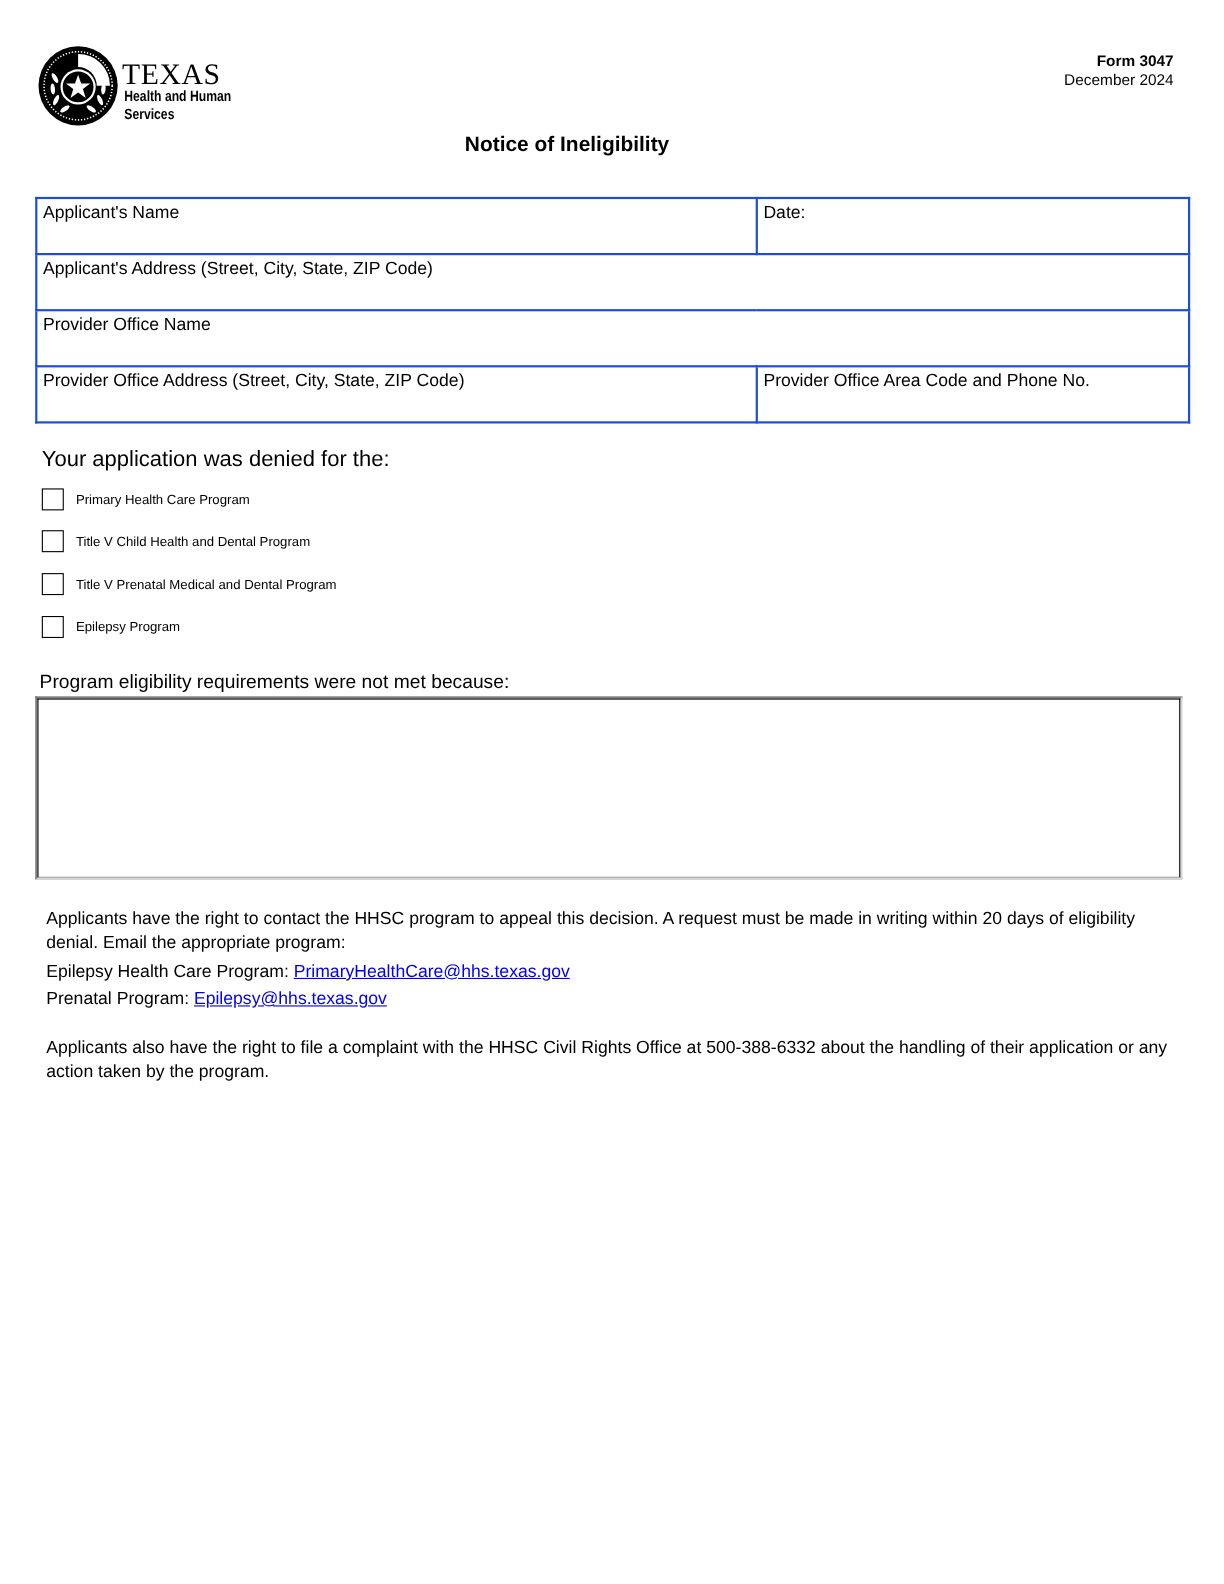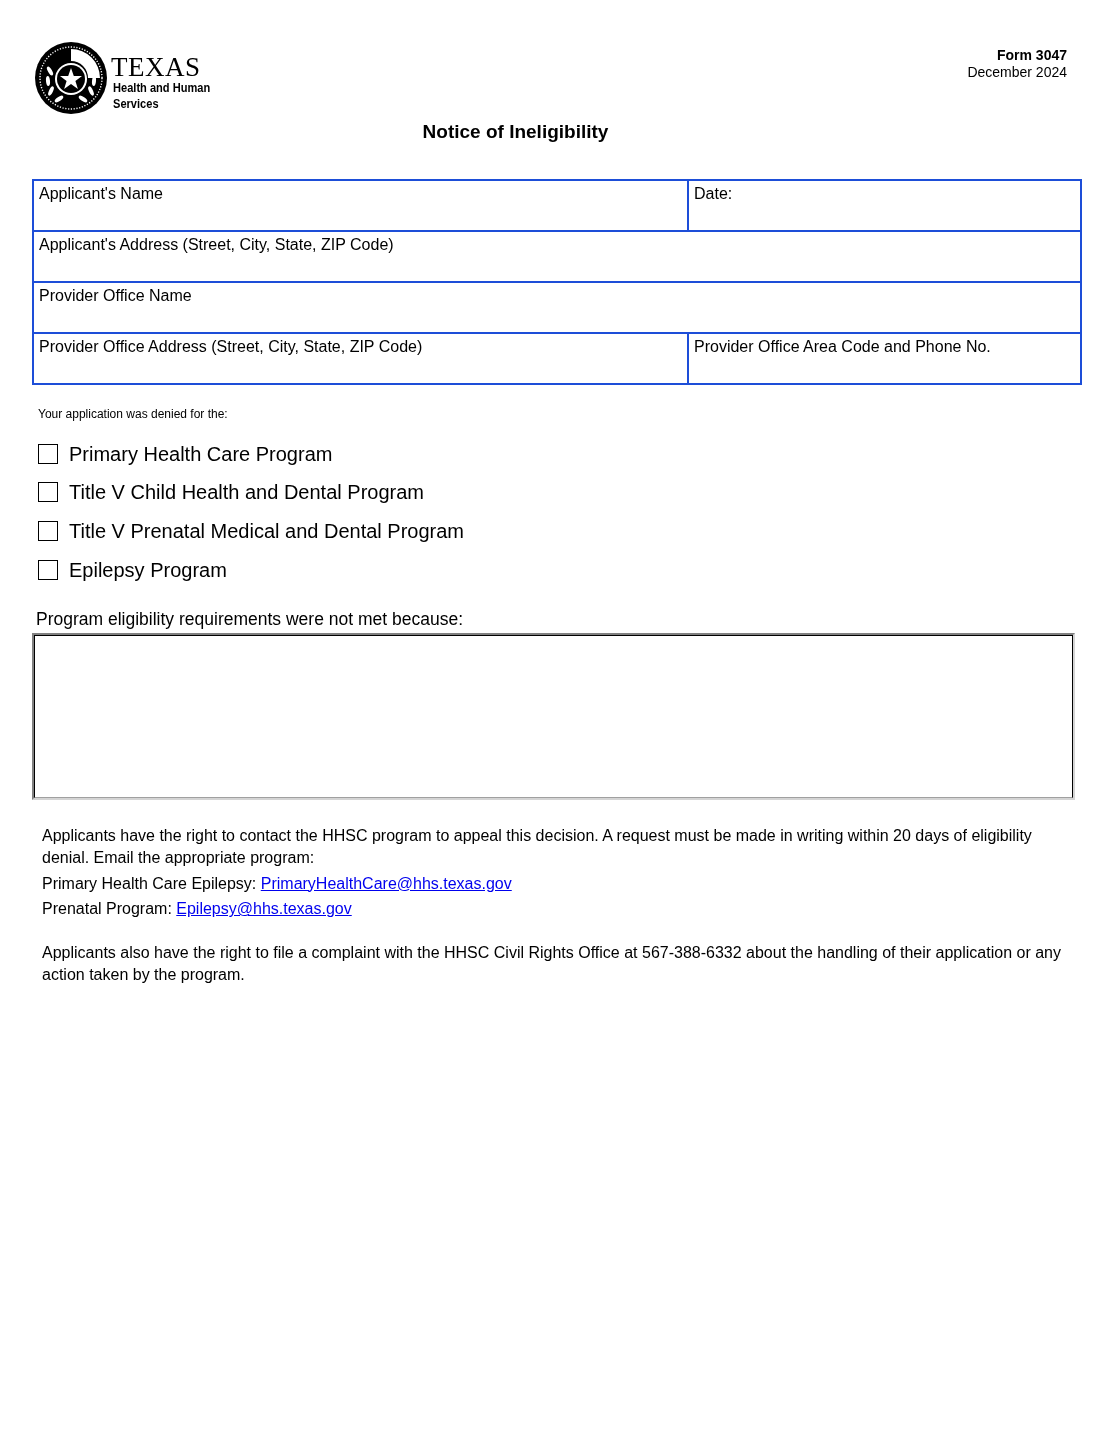--- a/index.html
+++ b/index.html
@@ -58,30 +58,30 @@
       border: 2px solid #1d4ed8;
       height: 51px;
       vertical-align: top;
       padding: 3px 5px 0 5px;
       font-size: 16px;
       line-height: 19px;
       box-sizing: border-box;
     }
 
     
-    .denied-intro { left: 38px; top: 407px; font-size: 12px; }
+    .denied-intro { left: 38px; top: 407px; font-size: 20px; }
     .cb-row { left: 38px; height: 22px; display: flex; align-items: center; }
     .cb-box {
       width: 20px; height: 20px;
       border: 1px solid #000;
       box-sizing: border-box;
       margin-right: 11px;
       background: #fff;
     }
-    .cb-label { font-size: 20px; }
+    .cb-label { font-size: 12px; }
 
     
     .reason-label { left: 36px; top: 609px; font-size: 17.5px; }
     .reason-box {
       left: 32px; top: 633px;
       width: 1043px; height: 167px;
       box-sizing: border-box;
       border-top: 2px solid #808080;
       border-left: 2px solid #808080;
       border-right: 2px solid #d4d4d4;
@@ -198,16 +198,16 @@
   <span class="cb-label">Epilepsy Program</span>
 </div>
 
 <div class="abs reason-label">Program eligibility requirements were not met because:</div>
 <div class="abs reason-box">
   <div class="reason-inner"></div>
 </div>
 
 <div class="abs rights">
   <p>Applicants have the right to contact the HHSC program to appeal this decision.  A request must be made in writing within 20 days of eligibility denial. Email the appropriate program:</p>
-  <p><span>Primary Health Care Epilepsy: </span><a href="#">PrimaryHealthCare@hhs.texas.gov</a></p>
+  <p><span>Epilepsy Health Care Program: </span><a href="#">PrimaryHealthCare@hhs.texas.gov</a></p>
   <p><span>Prenatal Program: </span><a href="#">Epilepsy@hhs.texas.gov</a></p>
-  <p class="complaint">Applicants also have the right to file a complaint with the HHSC Civil Rights Office at 567-388-6332 about the handling of their application or any action taken by the program.</p>
+  <p class="complaint">Applicants also have the right to file a complaint with the HHSC Civil Rights Office at 500-388-6332 about the handling of their application or any action taken by the program.</p>
 </div>
 
 </body></html>

